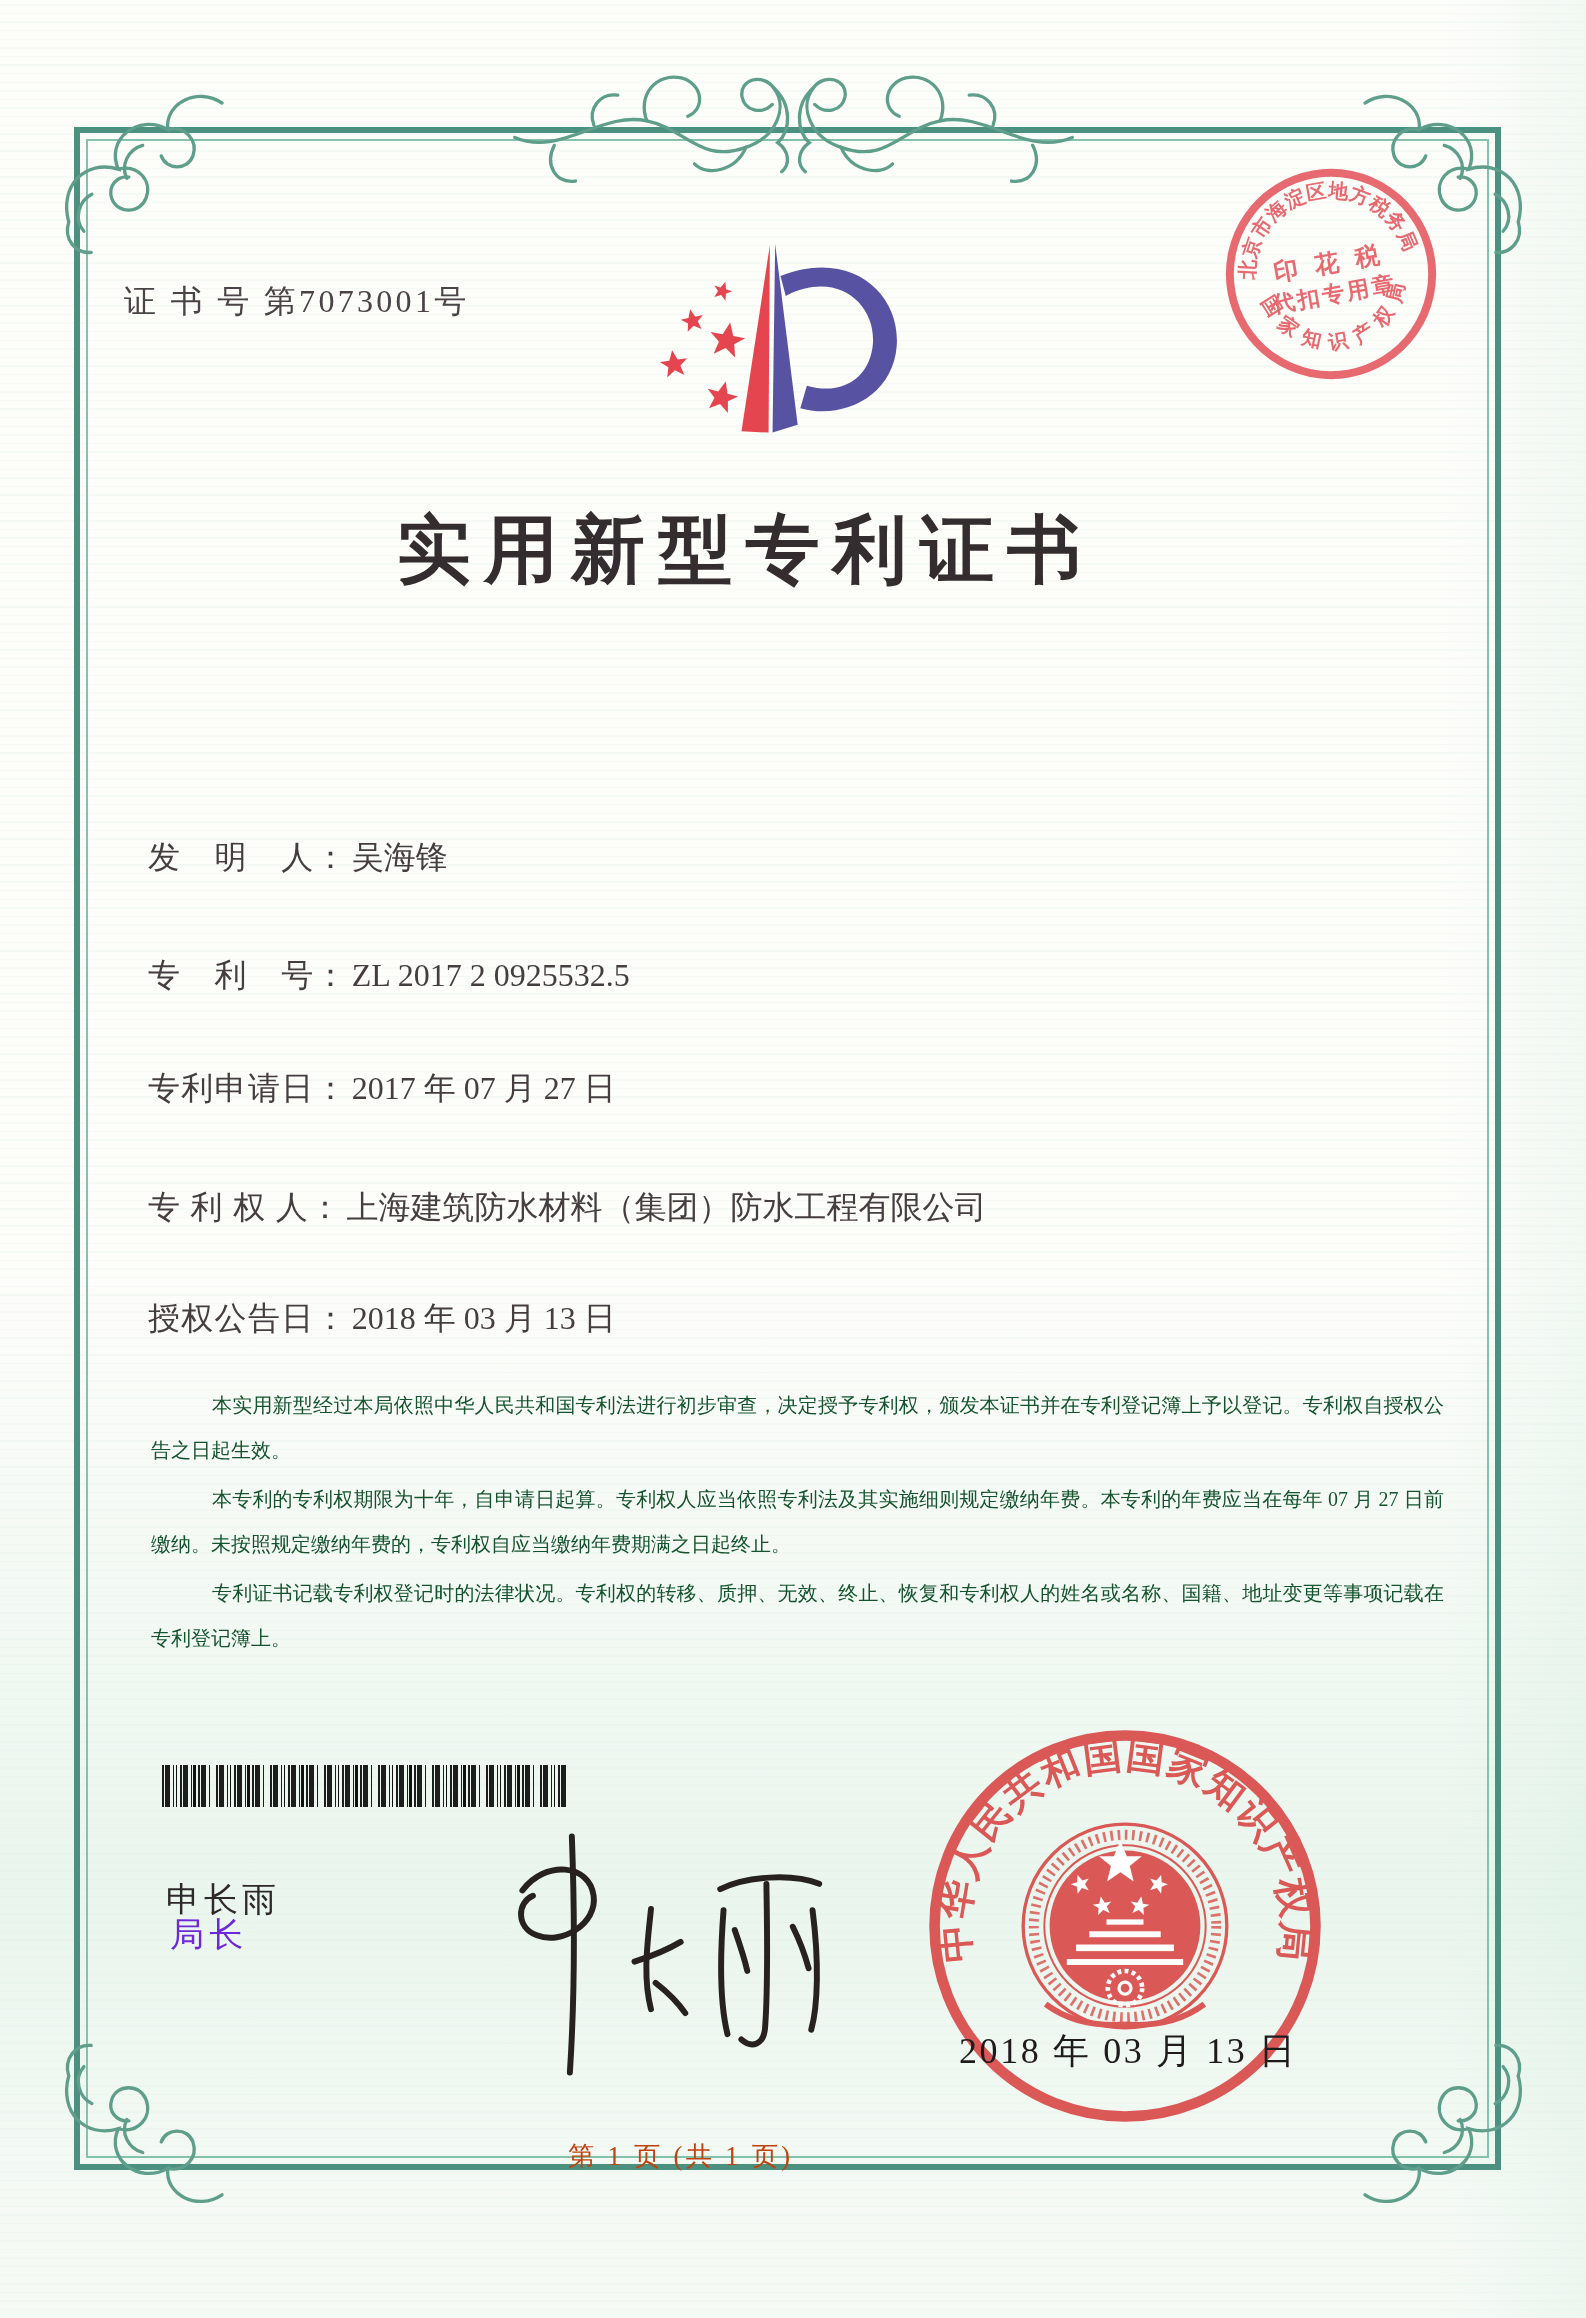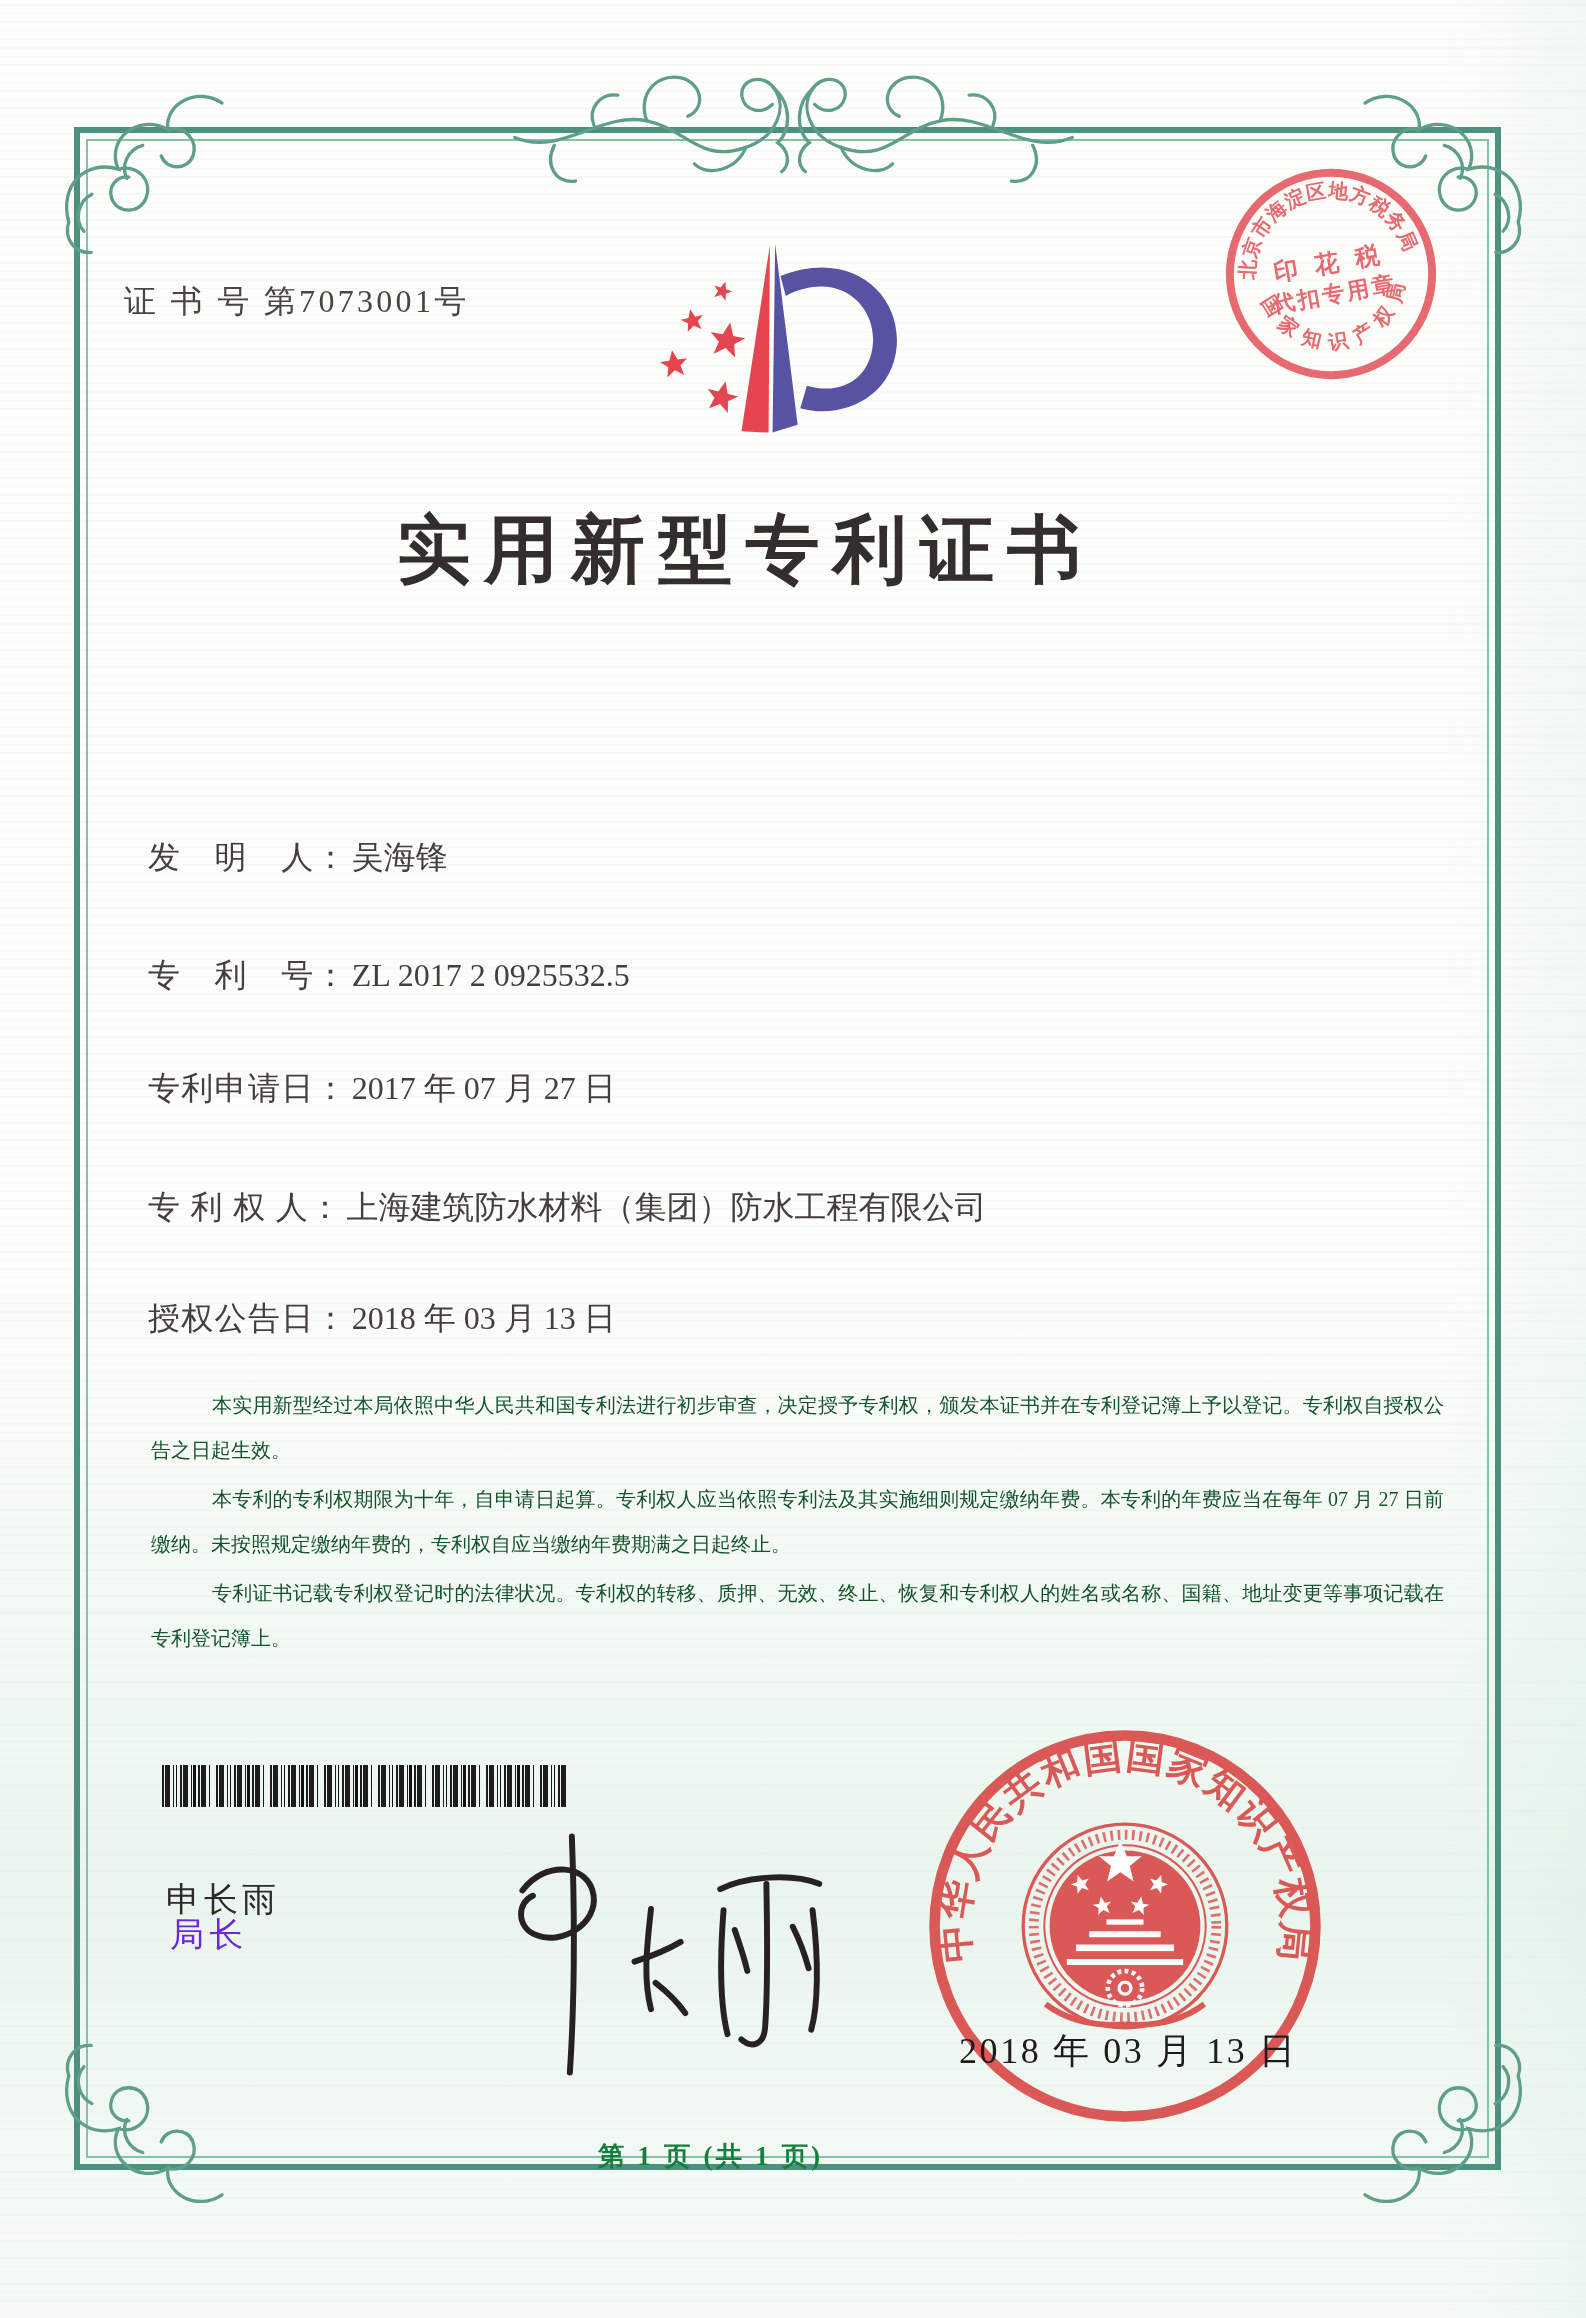--- a/index.html
+++ b/index.html
@@ -51,22 +51,22 @@
   }
   .signer-title{position:absolute;left:170px;top:1912px;font-size:34px;color:#6d28d9;letter-spacing:5.3px;}
   .signer-name{position:absolute;left:166px;top:1877px;font-size:34px;color:#2e2a2c;letter-spacing:4px;}
   .signature{position:absolute;left:423px;top:1810px;}
   .seal{position:absolute;left:920px;top:1721px;opacity:0.92;}
   .seal-date{
     position:absolute;left:959px;top:2027px;z-index:5;
     font-size:36px;color:#1f1b1d;letter-spacing:2.6px;white-space:nowrap;
   }
   .footer{
-    position:absolute;left:598px;top:2139px;
-    font-size:26.4px;color:#15803d;letter-spacing:3.3px;white-space:nowrap;font-weight:bold;
+    position:absolute;left:568px;top:2139px;
+    font-size:26.4px;color:#c2410c;letter-spacing:3.3px;white-space:nowrap;
   }
   .tax-stamp{position:absolute;left:1212px;top:155px;transform:rotate(-10deg);opacity:0.88;}
   .logo{position:absolute;left:651px;top:235px;}
 </style>
 </head>
 <body>
 
 <div class="page">
 
   <div class="texture"></div>

